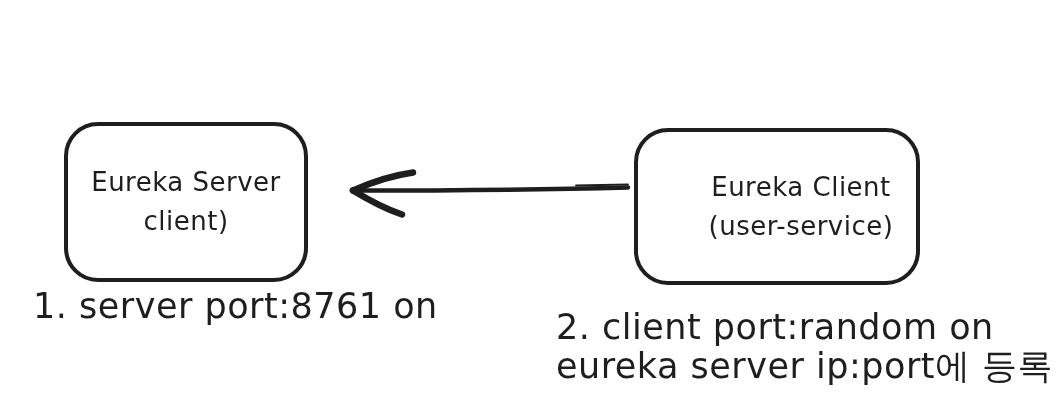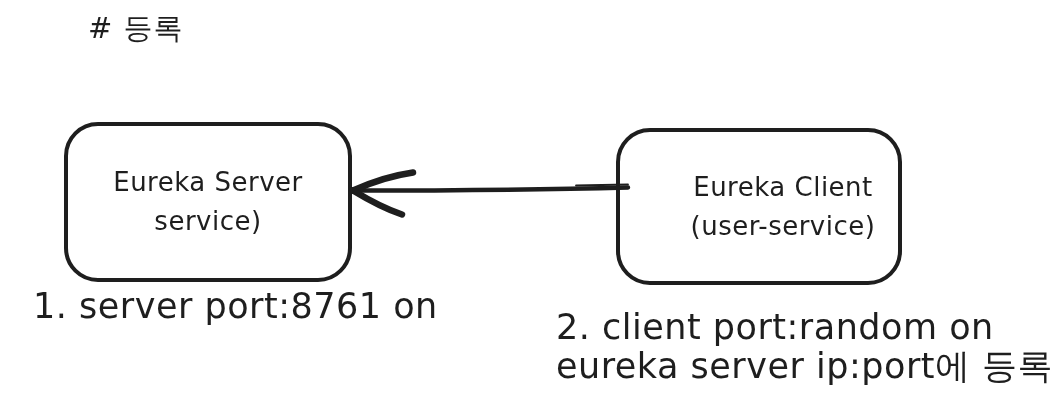--- a/index.html
+++ b/index.html
@@ -41,25 +41,25 @@
     align-items: center;
     text-align: center;
     font-size: 26px;
     line-height: 39px;
     letter-spacing: 0.5px;
     white-space: nowrap;
   }
   .box-server {
     left: 64px;
     top: 122px;
-    width: 288px;
+    width: 244px;
     height: 160px;
   }
   .box-client {
-    left: 616px;
+    left: 634px;
     top: 128px;
     width: 286px;
     height: 157px;
     padding-left: 48px;
   }
   .arrow-svg {
     position: absolute;
     left: 340px;
     top: 156px;
     width: 296px;
@@ -80,25 +80,24 @@
     left: 556px;
     top: 296px;
     margin-top: 12px;
   }
 </style>
 </head>
 <body>
 
 <div class="canvas">
 
-  <div class="title"># 등록</div>
 
   <div class="box box-server">
     <div>Eureka Server</div>
-    <div>service)</div>
+    <div>client)</div>
   </div>
 
   <div class="box box-client">
     <div>Eureka Client</div>
     <div>(user-service)</div>
   </div>
 
   <svg class="arrow-svg" viewBox="0 0 296 68" fill="none" xmlns="http://www.w3.org/2000/svg">
 
     <path d="M 288 31.5 C 210 33.5, 110 34.5, 13 34.5" stroke="#1e1e1e" stroke-width="4.5" stroke-linecap="round"></path>

